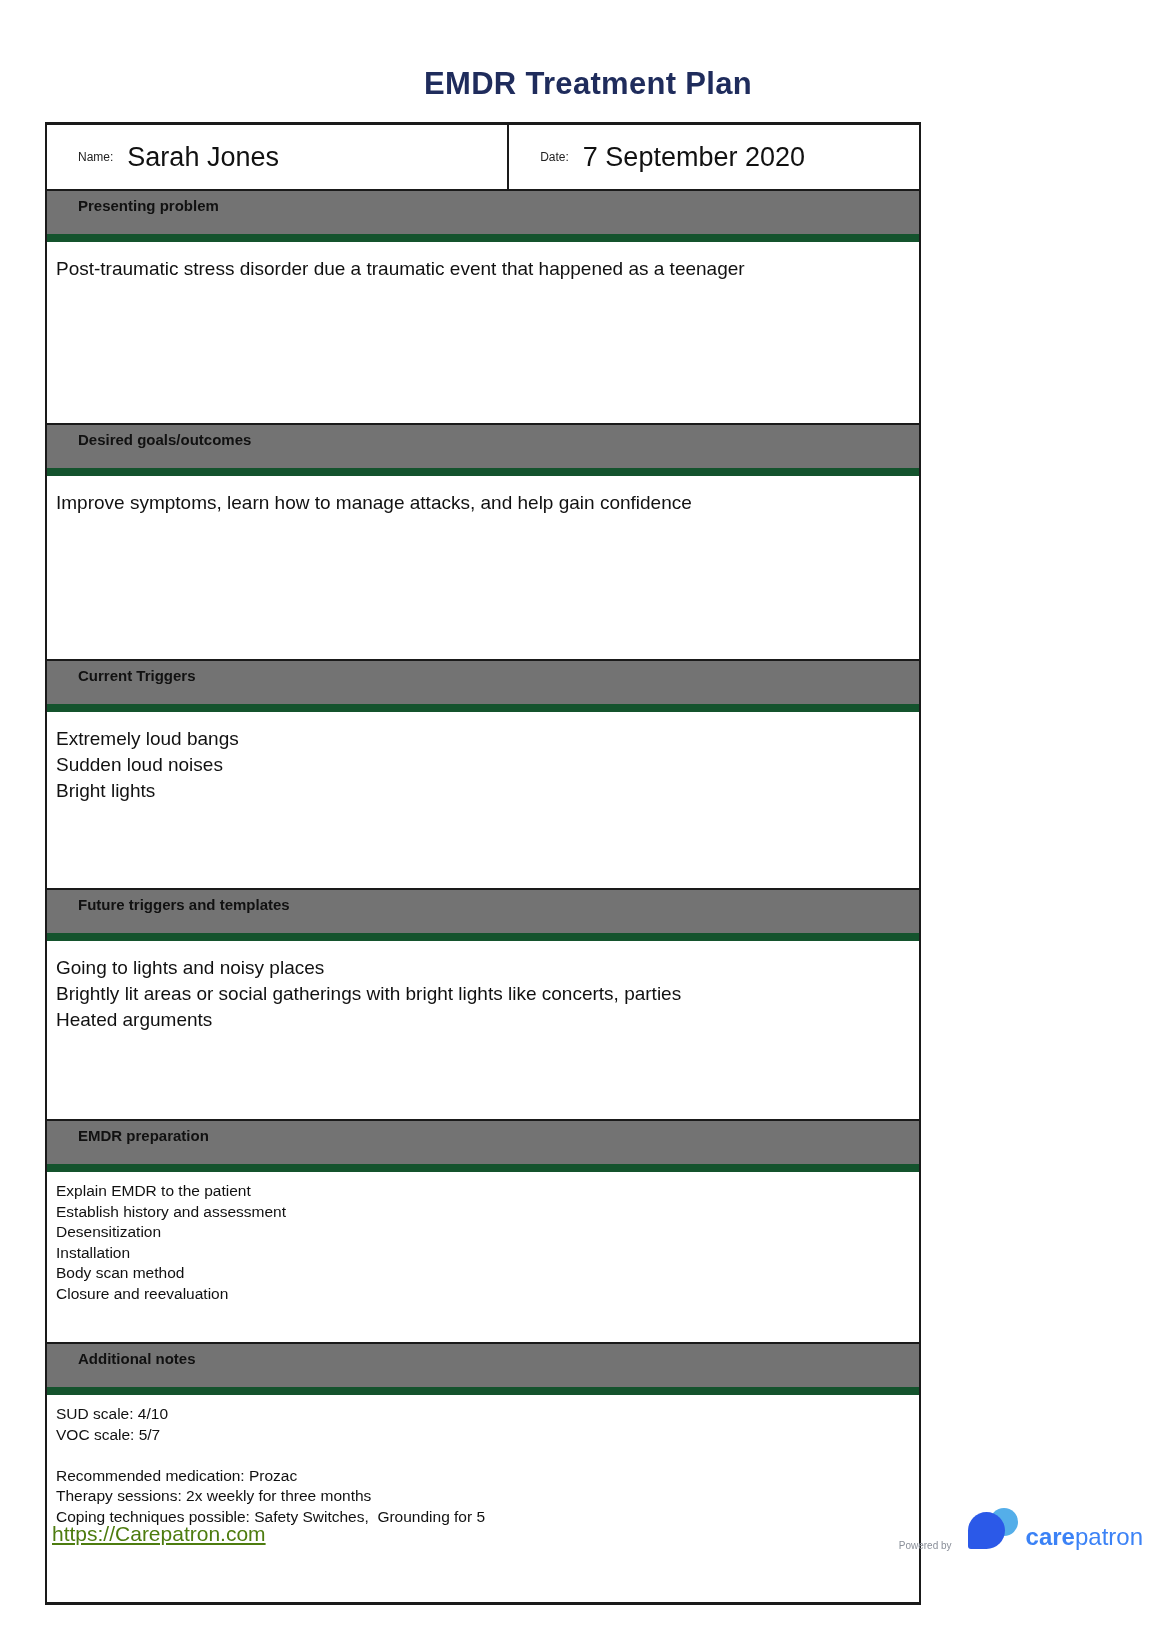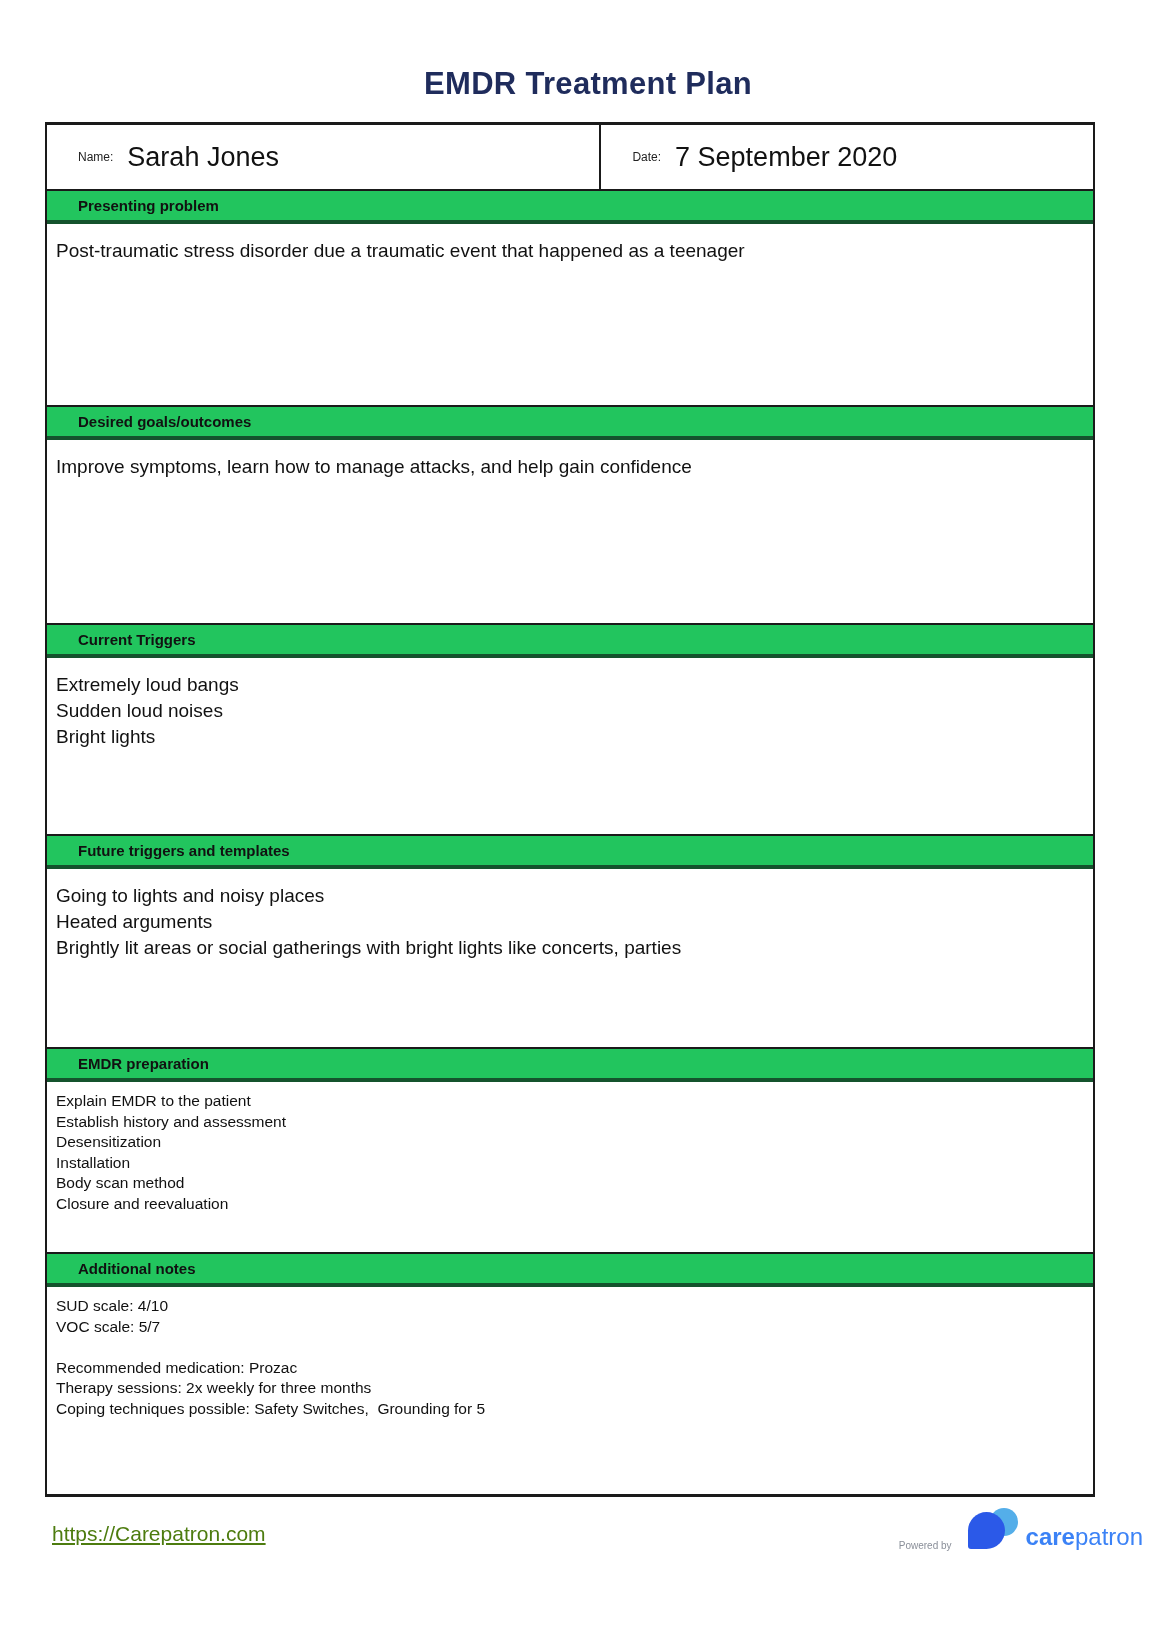--- a/index.html
+++ b/index.html
@@ -16,42 +16,42 @@
     padding-top:54px;
     text-align:center;
     font-size:31px;
     font-weight:bold;
     color:#1f2c5c;
     letter-spacing:.3px;
   }
   .form-table{
     position:absolute;
     left:45px;top:122px;
-    width:1050px;
+    width:876px;
     box-sizing:border-box;
     border:2px solid #1a1a1a;
     border-top-width:3px;
     border-bottom-width:3px;
     background:#ffffff;
   }
   .name-date-row{
     display:flex;
     height:64px;
     border-bottom:2px solid #1a1a1a;
   }
   .cell{display:flex;align-items:center;box-sizing:border-box;}
   .name-cell{width:53%;border-right:2px solid #1a1a1a;padding-left:31px;}
   .date-cell{flex:1;padding-left:31px;}
   .field-label{font-size:12px;color:#222222;margin-right:14px;white-space:nowrap;}
   .field-value{font-size:27px;color:#111111;white-space:nowrap;}
 
   .section-header{
-    background:#22c55e;
-    border-bottom:4px solid #14532d;
-    padding:6px 10px 5px 31px;
+    background:#737373;
+    border-bottom:8px solid #14532d;
+    padding:6px 10px 19px 31px;
   }
   .section-header-text{font-size:15px;font-weight:bold;color:#111111;}
   .section-content{
     box-sizing:border-box;
     padding:14px 24px 10px 9px;
     font-size:19px;
     line-height:26px;
     border-bottom:2px solid #1a1a1a;
     background:#ffffff;
   }
@@ -168,22 +168,22 @@
             <div class="content-line">Bright lights</div>
           </div>
   </div>
 
   <div class="section">
     <div class="section-header">
       <span class="section-header-text">Future triggers and templates</span>
     </div>
     <div class="section-content">
             <div class="content-line">Going to lights and noisy places</div>
+            <div class="content-line">Brightly lit areas or social gatherings with bright lights like concerts, parties</div>
             <div class="content-line">Heated arguments</div>
-            <div class="content-line">Brightly lit areas or social gatherings with bright lights like concerts, parties</div>
           </div>
   </div>
 
   <div class="section small">
     <div class="section-header">
       <span class="section-header-text">EMDR preparation</span>
     </div>
     <div class="section-content">
             <div class="content-line">Explain EMDR to the patient</div>
             <div class="content-line">Establish history and assessment</div>

